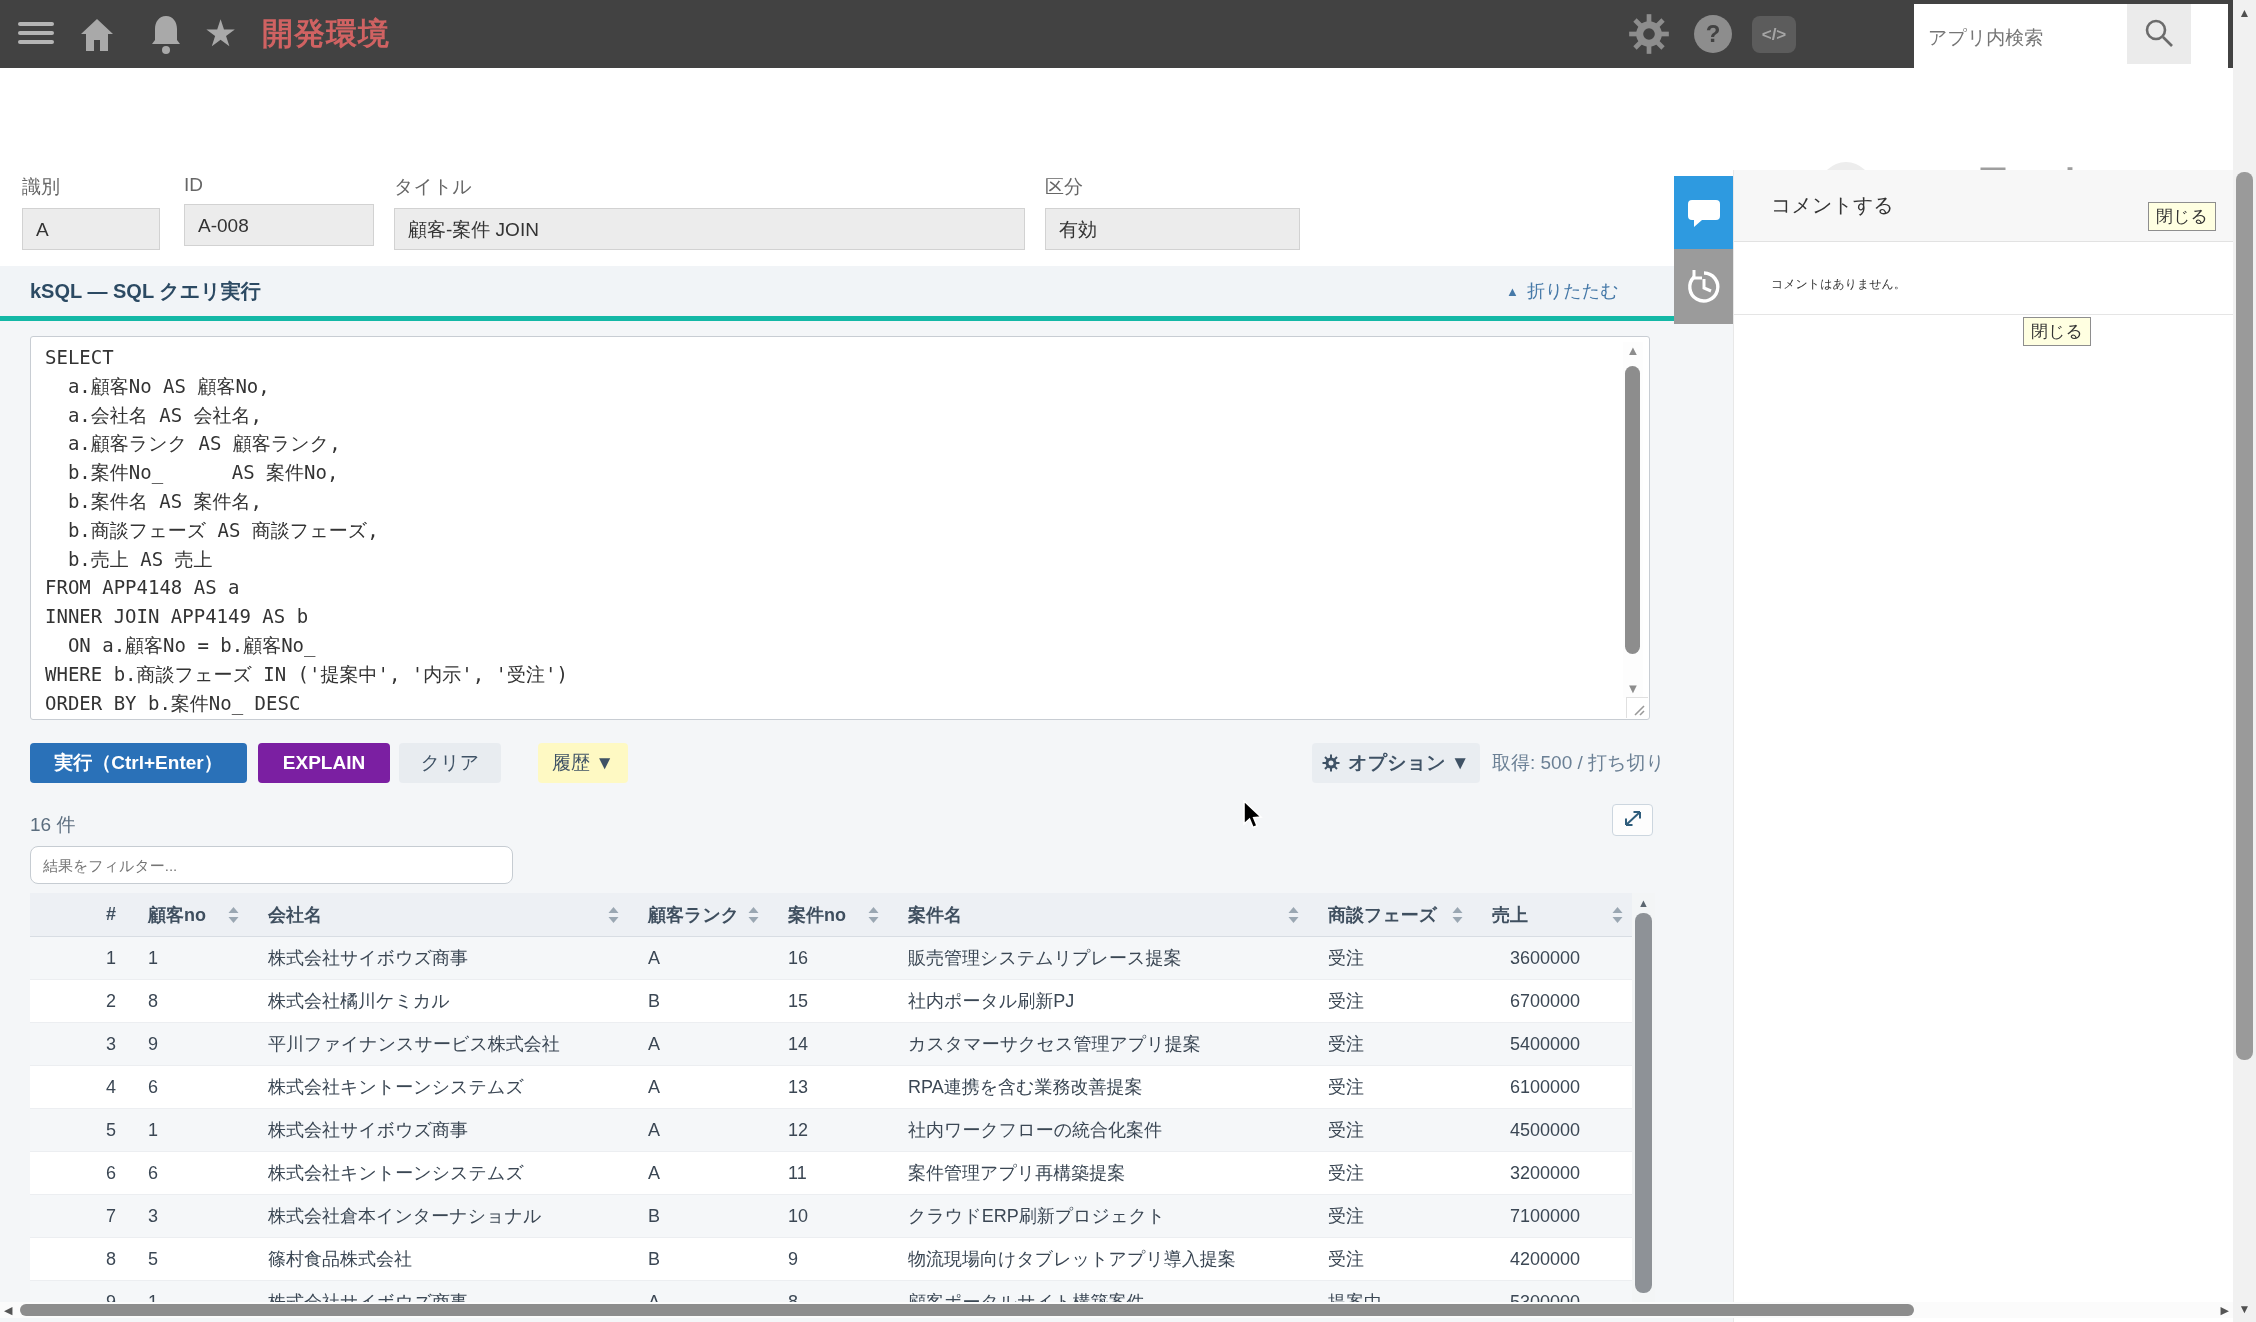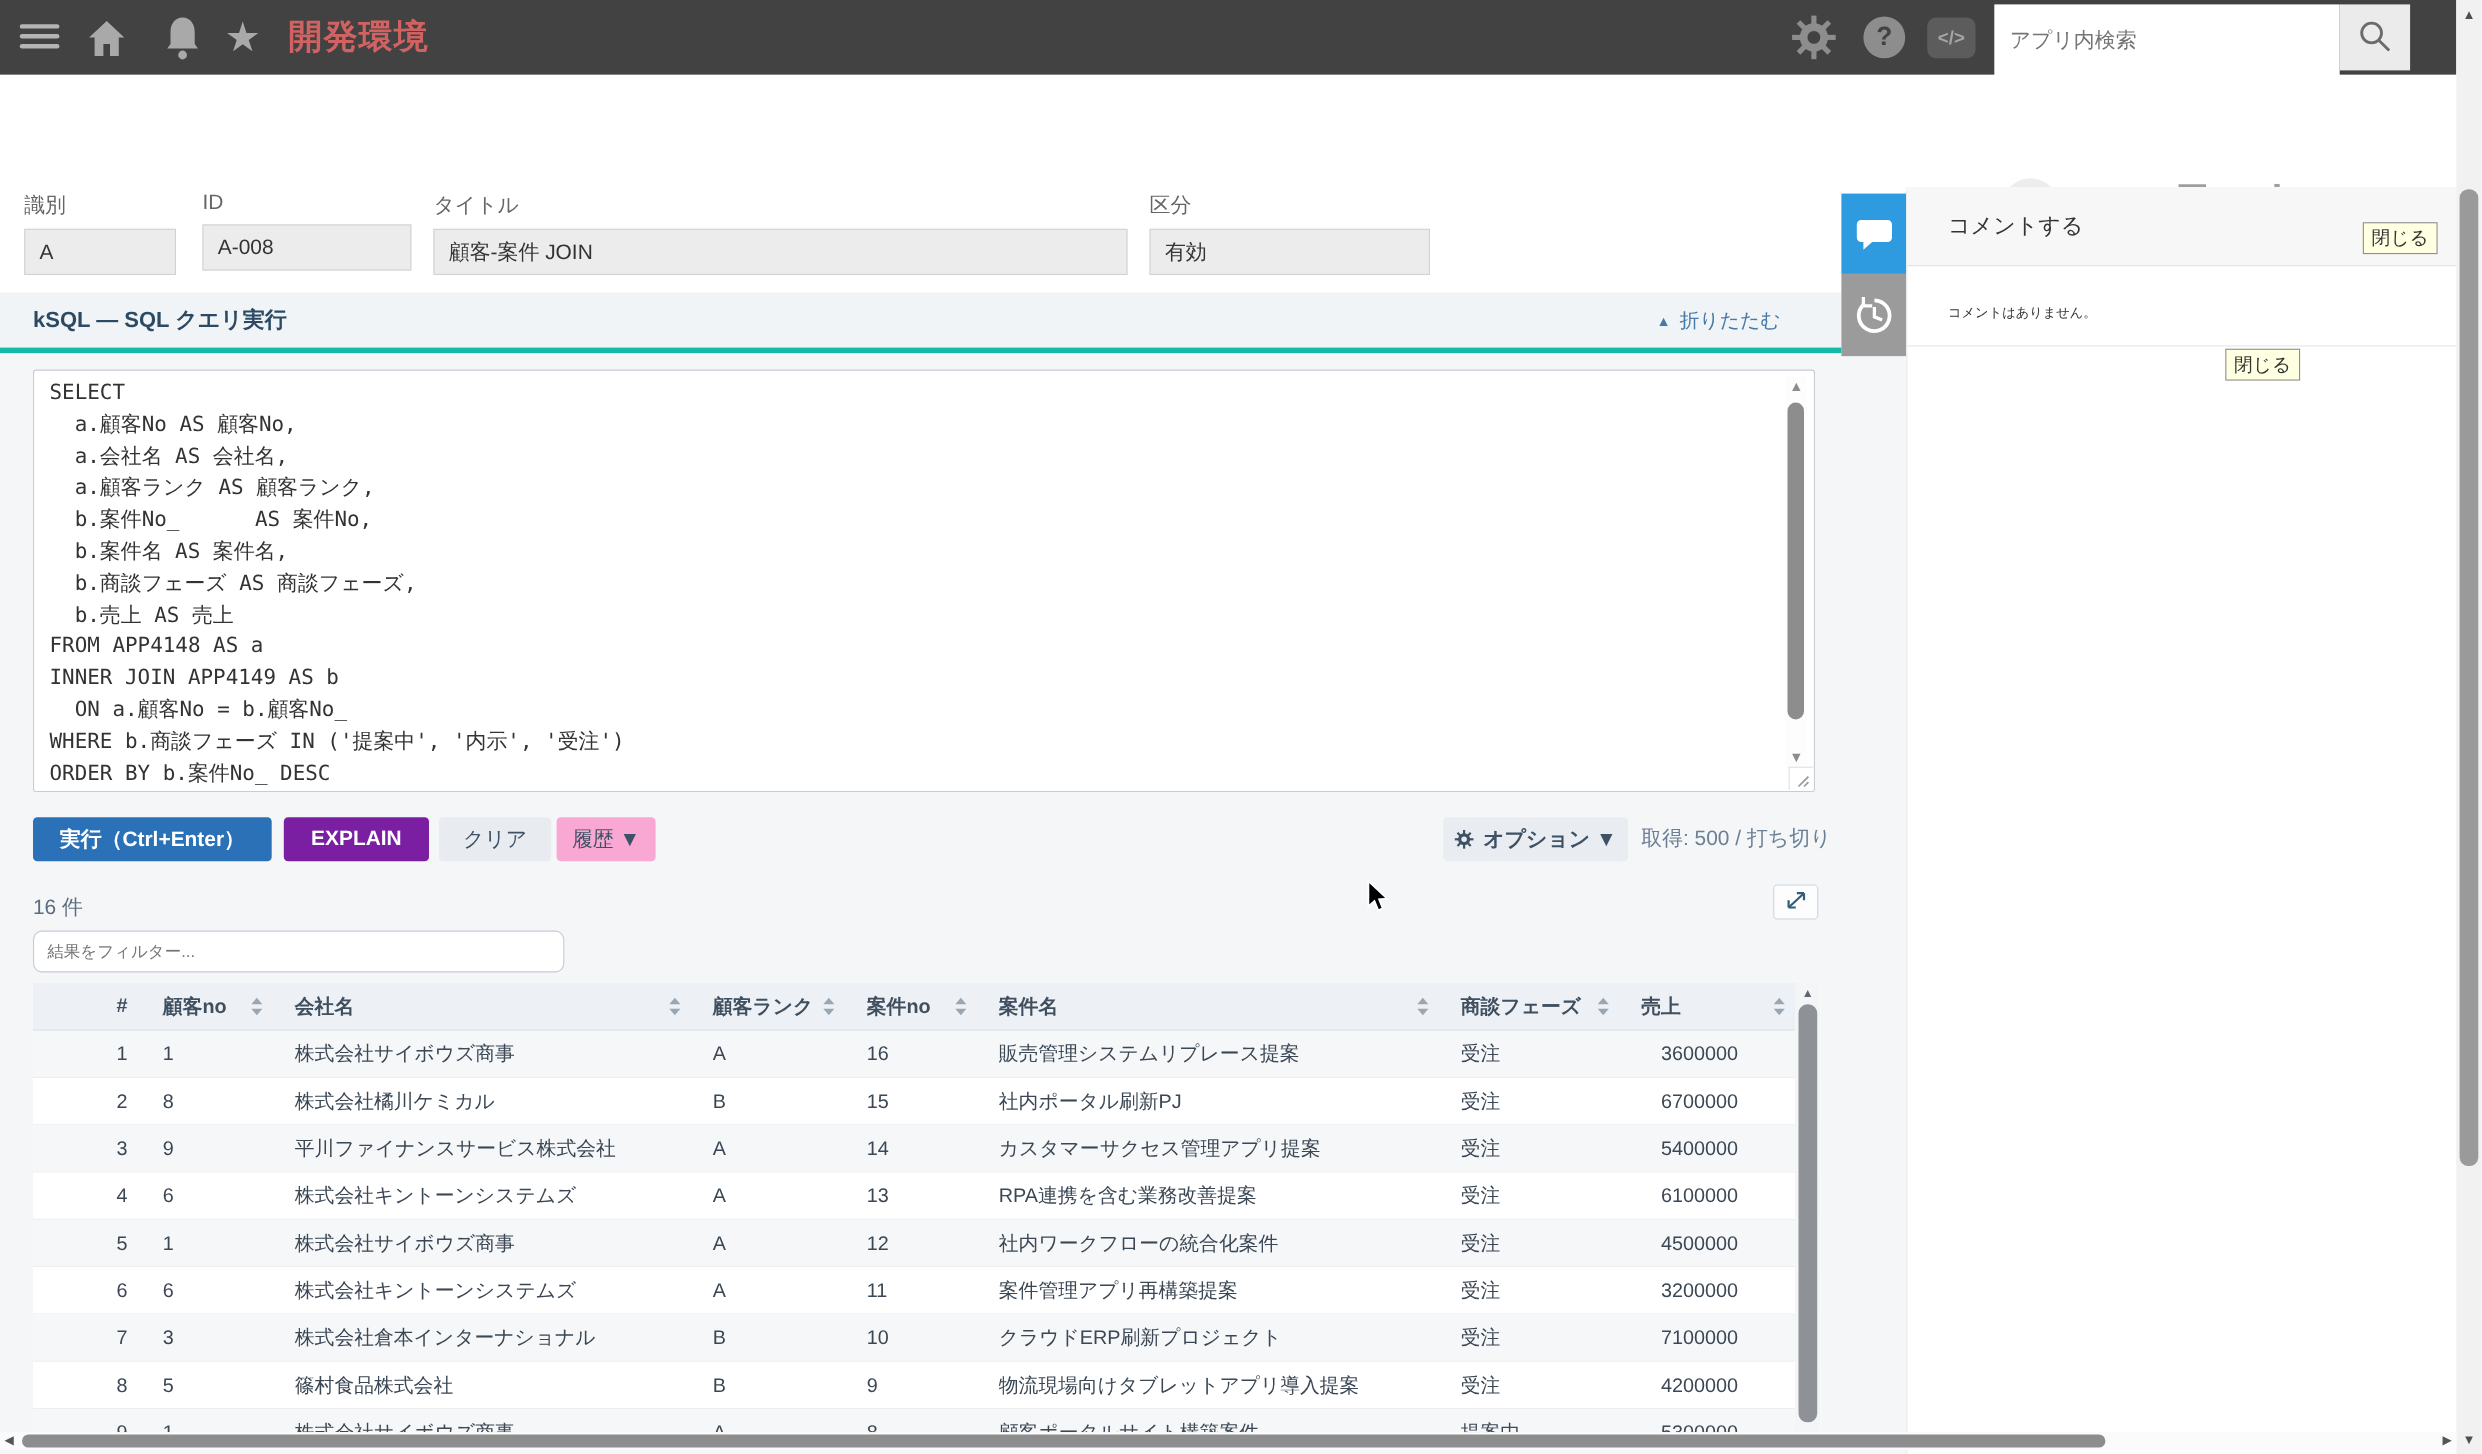--- a/index.html
+++ b/index.html
@@ -14,21 +14,21 @@
   .glyph-star::before{content:"★";}
   .star{left:204px;top:11px;font-size:37px;color:#a9a9a9;line-height:46px;}
   .apptitle{position:absolute;left:262px;top:0;height:68px;line-height:68px;
     font-size:31px;font-weight:bold;color:var(--app-title,#d06262);letter-spacing:1px;}
   .help-circle{left:1694px;top:15px;width:38px;height:38px;border-radius:50%;background:#8d8d8d;
     color:#424242;font-size:24px;font-weight:bold;text-align:center;line-height:38px;}
   .help-circle::before{content:"?";}
   .code-badge{left:1752px;top:16px;width:44px;height:37px;border-radius:8px;background:#5c5c5c;
     color:#a5a5a5;font-size:17px;font-weight:bold;text-align:center;line-height:37px;}
   .code-badge::before{content:"</>";}
-  .appsearch{position:absolute;left:1813px;top:4px;width:300px;height:68px;border:none;outline:none;
+  .appsearch{position:absolute;left:1914px;top:4px;width:300px;height:68px;border:none;outline:none;
     font-size:19px;padding:0 0 0 14px;color:#444;font-family:"Liberation Sans",sans-serif;}
   .searchbtn{position:absolute;left:2127px;top:4px;width:64px;height:60px;background:#ebebeb;border:none;cursor:pointer;}
 
   
   .toolbar{position:absolute;left:0;top:68px;width:2233px;height:102px;background:#fff;}
   .plus-circle{left:1820px;top:94px;width:52px;height:52px;border-radius:50%;background:#ededed;
     color:#8f8f8f;font-size:36px;text-align:center;line-height:50px;cursor:pointer;}
   .plus-circle::before{content:"+";}
   .glyph-dots{left:2146px;top:110px;font-size:13px;color:#9e9e9e;letter-spacing:5px;cursor:pointer;}
   .glyph-dots::before{content:"●●●";}
@@ -62,21 +62,21 @@
   .glyph-tri-down::before{content:"▼";}
   .resize-grip{position:absolute;right:1px;bottom:1px;width:21px;height:20px;background:#fff;
     border-left:1px solid #e0e0e0;border-top:1px solid #e0e0e0;}
 
   
   .btn{position:absolute;top:743px;height:40px;border:none;border-radius:4px;cursor:pointer;
     font-size:19px;font-family:"Liberation Sans",sans-serif;}
   .btn-run{left:30px;width:217px;background:var(--run-button,#2a71b8);color:#fff;font-weight:bold;}
   .btn-explain{left:258px;width:132px;background:var(--explain-button,#7b1fa2);color:#fff;font-weight:bold;}
   .btn-clear{left:399px;width:102px;background:#e8ecf0;color:#3f5265;}
-  .btn-history{left:506px;width:90px;background:#f9a8d4;color:#3f5265;}
+  .btn-history{left:538px;width:90px;background:#fef9c3;color:#3f5265;}
   .btn-options{left:1312px;width:168px;background:#e9edf1;color:#3f5265;font-weight:bold;
     display:flex;align-items:center;justify-content:center;gap:8px;}
   .fetch-info{position:absolute;left:1492px;top:743px;height:40px;line-height:40px;font-size:19px;color:#6b8095;}
 
   
   .result-count{position:absolute;left:30px;top:812px;font-size:19px;color:#5b6d7e;}
   .filter-input{position:absolute;left:30px;top:846px;width:483px;height:38px;box-sizing:border-box;
     border:1px solid #c6ccd2;border-radius:8px;font-size:15px;padding-left:12px;color:#444;outline:none;
     font-family:"Liberation Sans",sans-serif;}
   .expand-btn{position:absolute;left:1612px;top:804px;width:41px;height:32px;background:#fdfdfd;

